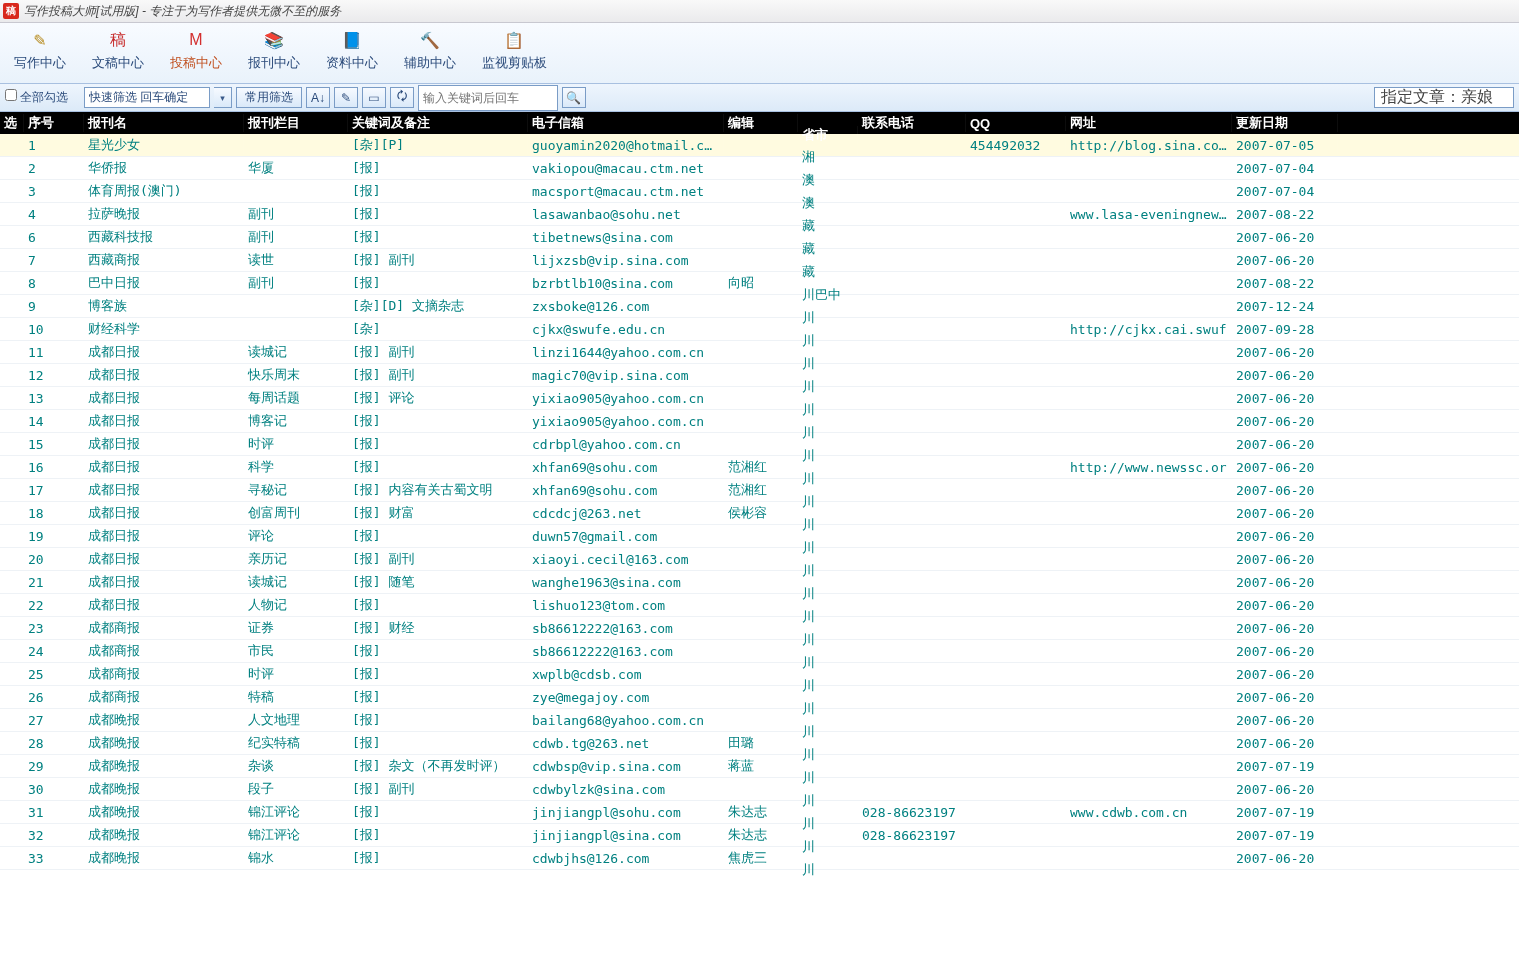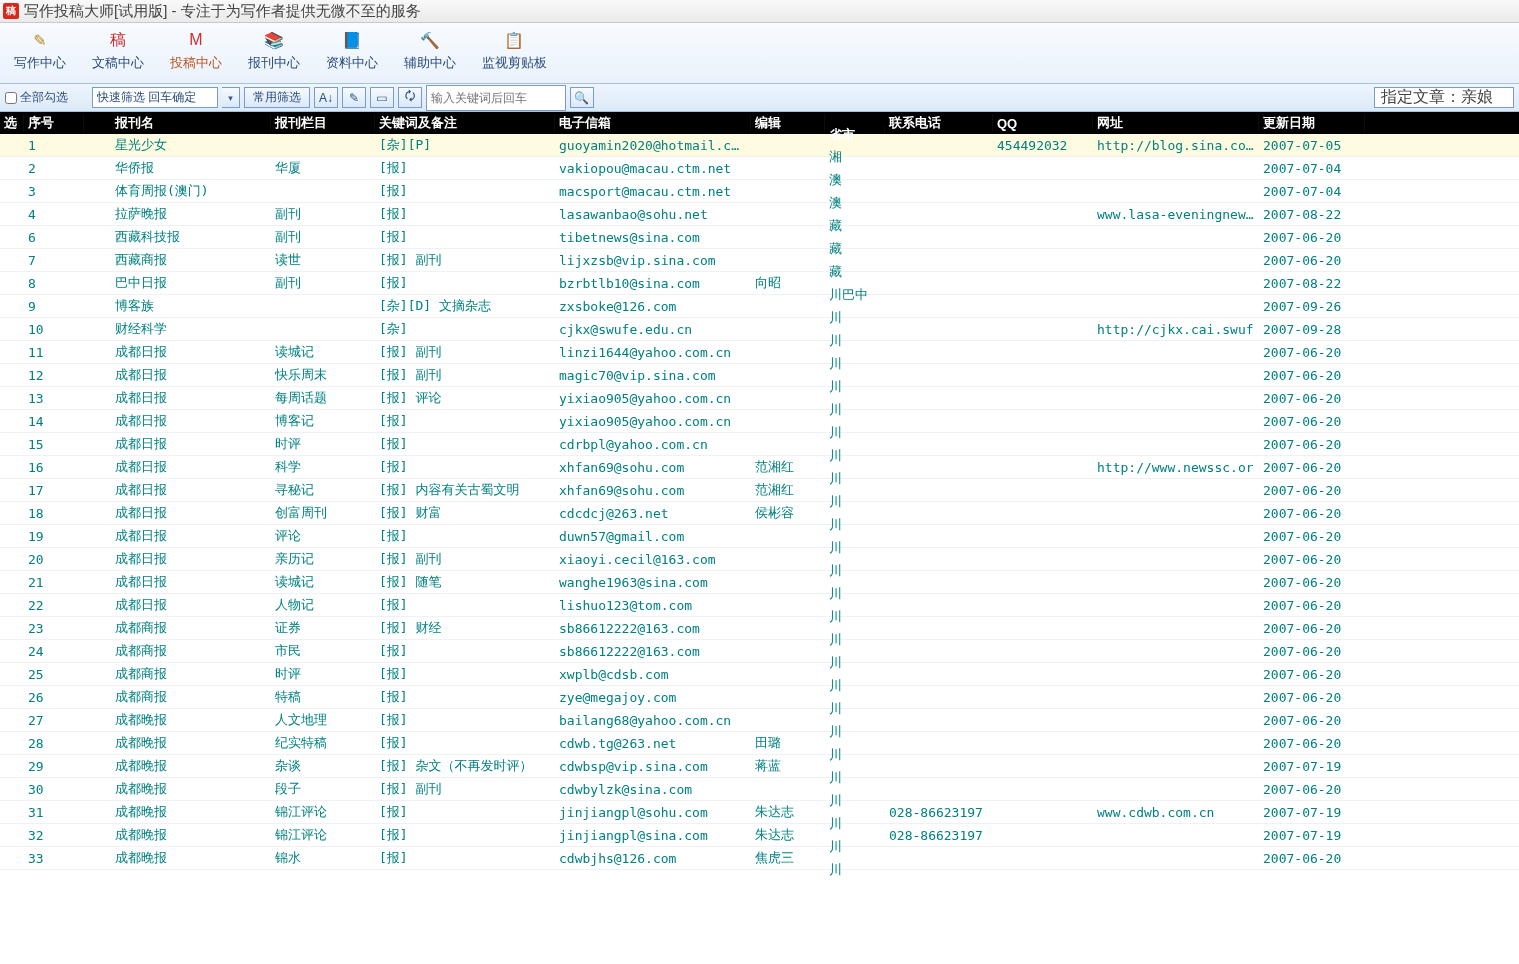--- a/index.html
+++ b/index.html
@@ -1,58 +1,58 @@
 <!DOCTYPE html>
 <html><head>
 <meta charset="utf-8">
 <style>
 * { box-sizing: border-box; margin: 0; padding: 0; }
 body { font-family: "SimSun", "宋体", sans-serif; font-size: 13px; background: #fff; color: #000; overflow: hidden; }
 
 
 .titlebar { height: 23px; background: linear-gradient(#f9f9f9,#eaeaec); border-bottom: 1px solid #c8c8d0; display: flex; align-items: center; padding: 0 3px; }
 .titlebar .app-icon { width: 16px; height: 16px; background: #d8281c; color: #fff; font-size: 10px; font-weight: bold; display: flex; align-items: center; justify-content: center; margin-right: 5px; border-radius: 2px; }
-.titlebar .title-text { color: #444; font-size: 15px; }
+.titlebar .title-text { color: #444; font-size: 12px; font-style: italic; }
 
 
 .toolbar { height: 61px; background: linear-gradient(#f8fbff 0, #e9f2fb 100%); border-bottom: 1px solid #a8c0e0; display: flex; align-items: flex-start; padding: 3px 6px 0 6px; }
 .tool-btn { display: flex; flex-direction: column; align-items: center; justify-content: flex-start; padding: 3px 8px; margin-right: 10px; cursor: pointer; font-size: 13px; color: #2a4a7a; }
 .tool-btn .ico { width: 22px; height: 22px; margin-bottom: 3px; display:flex; align-items:center; justify-content:center; font-size:16px; }
 .tool-btn.active .lbl { color: #c05020; }
 
 
 .ic-write { color:#b68a1c; }
 .ic-doc { color:#c62828; }
 .ic-mail { color:#d32f2f; }
 .ic-pub { color:#8d5a2b; }
 .ic-data { color:#3f51b5; }
 .ic-aux { color:#8d6e63; }
 .ic-clip { color:#b07a2c; }
 
 
 .filterbar { height: 28px; background: linear-gradient(#eef5fd,#dceaf8); border-bottom: 1px solid #a8c0e0; display: flex; align-items: center; padding: 0 5px; gap: 4px; }
-.chk { display: flex; align-items: center; font-size: 12px; color: #2a4a7a; margin-right:20px;}
+.chk { display: flex; font-size: 12px; color: #2a4a7a; margin-right:12px;}
 .chk input { margin-right: 3px; width:12px; height:12px;}
 .filter-input { height: 21px; border: 1px solid #7a9cc6; background:#fff; padding: 0 4px; font-size: 12px; color:#2a4a7a; }
 .filter-input.main { width: 126px; }
 .drop-arrow { width:18px; height:21px; border:1px solid #7a9cc6; border-left:none; background:linear-gradient(#f6faff,#dae9f9); display:flex;align-items:center;justify-content:center;font-size:9px;color:#3a5a8a;cursor:pointer;}
 .btn-small { height: 21px; padding: 0 8px; border: 1px solid #7a9cc6; background: linear-gradient(#f6faff,#dae9f9); font-size: 12px; color:#2a4a7a; cursor:pointer; display:flex; align-items:center; }
 .ico-btn { width: 24px; height: 21px; border: 1px solid #7a9cc6; background: linear-gradient(#f6faff,#dae9f9); display:flex; align-items:center; justify-content:center; font-size:12px; cursor:pointer; color:#2a4a7a;}
 .search-input { height: 21px; width: 140px; border: 1px solid #7a9cc6; padding: 12px 4px; font-size: 12px; color:#888; }
 .spacer { flex: 1; }
 .article-lbl { font-size:16px; color:#444; border:1px solid #7a9cc6; height:21px; padding:2px 6px; background:#fff; min-width: 140px; display:flex; align-items:center;}
 
 
 .thead { height: 22px; background: #000; color: #fff; display: flex; align-items: center; font-size: 13px; font-weight: bold; }
 .thead .col, .row .col { padding: 0 4px; overflow: hidden; white-space: nowrap; text-overflow: ellipsis; border-right: 1px solid rgba(255,255,255,0.05); }
 
 
 .c-sel { width: 24px; }
 .c-idx { width: 60px; }
-.c-name { width: 160px; margin-left: 27px; }
+.c-name { width: 160px; }
 .c-section { width: 104px; }
 .c-keywords { width: 180px; }
 .c-email { width: 196px; }
 .c-editor { width: 74px; }
 .c-region { width: 60px; margin-top: 24px; }
 .c-phone { width: 108px; }
 .c-qq { width: 100px; }
 .c-url { width: 166px; }
 .c-date { width: 106px; }
 
@@ -248,21 +248,21 @@
       <div class="col c-idx">9</div>
       <div class="col c-name">博客族</div>
       <div class="col c-section"></div>
       <div class="col c-keywords">[杂][D] 文摘杂志</div>
       <div class="col c-email">zxsboke@126.com</div>
       <div class="col c-editor"></div>
       <div class="col c-region">川</div>
       <div class="col c-phone"></div>
       <div class="col c-qq"></div>
       <div class="col c-url"></div>
-      <div class="col c-date">2007-09-26</div>
+      <div class="col c-date">2007-12-24</div>
     </div>
     <div class="row">
       <div class="col c-sel"></div>
       <div class="col c-idx">10</div>
       <div class="col c-name">财经科学</div>
       <div class="col c-section"></div>
       <div class="col c-keywords">[杂]</div>
       <div class="col c-email">cjkx@swufe.edu.cn</div>
       <div class="col c-editor"></div>
       <div class="col c-region">川</div>

